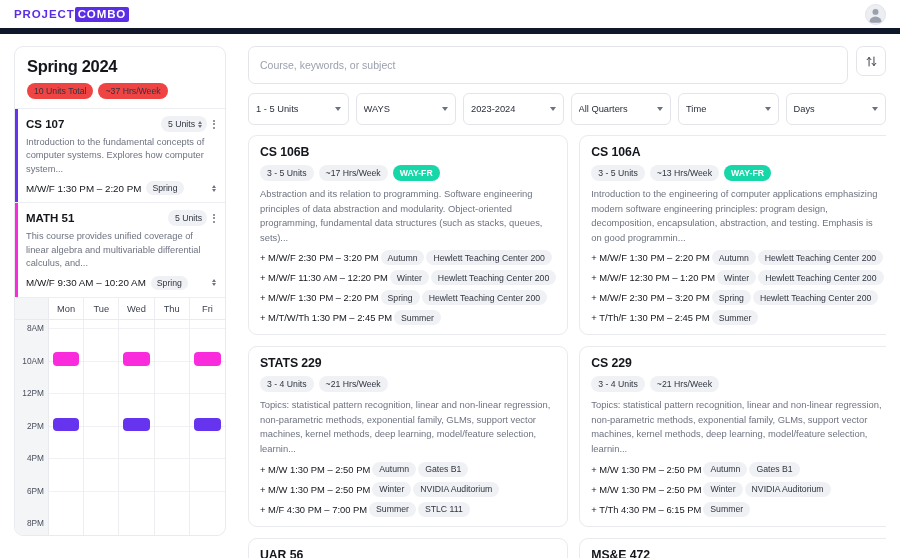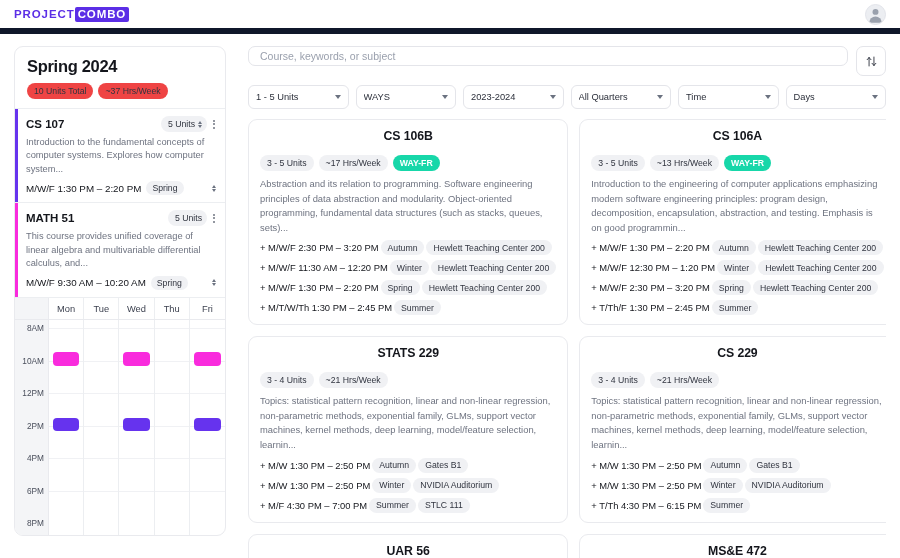--- a/index.html
+++ b/index.html
@@ -91,46 +91,46 @@
   }
   .daycol { position: relative; border-right: 1px solid #eceef1; }
   .daycol:last-child { border-right: none; }
   .hline { position: absolute; left: 0; right: 0; height: 1px; background: #f0f1f4; }
   .evt { position: absolute; left: 4px; right: 4px; border-radius: 4px; }
 
   
   .main { flex: 1; min-width: 0; padding: 12px 14px 0 10px; display: flex; flex-direction: column; }
   .searchrow { display: flex; gap: 8px; }
   .search {
-    flex: 1; height: 20px; border: 1px solid #e4e5ea; border-radius: 7px;
+    flex: 1; height: 38px; border: 1px solid #e4e5ea; border-radius: 7px;
     background: #fff; padding: 0 11px; font-size: 10.5px; color: #14161c;
     font-family: "Liberation Sans", sans-serif;
   }
   .search::placeholder { color: #9aa0ad; }
   .sortbtn {
     width: 30px; height: 30px; border: 1px solid #e4e5ea; border-radius: 7px; background: #fff;
     display: flex; align-items: center; justify-content: center; cursor: pointer;
   }
   .filters { display: flex; gap: 7px; margin-top: 9px; }
   .sel {
-    flex: 1; height: 24px; border: 1px solid #e4e5ea; border-radius: 6px; background: #fff;
+    flex: 1; height: 32px; border: 1px solid #e4e5ea; border-radius: 6px; background: #fff;
     display: flex; align-items: center; padding: 0 7px; font-size: 9.3px; color: #2b2f3a;
     cursor: pointer; min-width: 0;
   }
   .sel span { flex: 1; overflow: hidden; white-space: nowrap; text-overflow: ellipsis; }
   .sel .caret { margin-right: 0; }
 
   .results { flex: 1; margin-top: 10px; min-height: 0; overflow: hidden; }
   .grid { display: grid; grid-template-columns: 1fr 1fr; gap: 11px; }
   .card {
     border: 1px solid #e9eaee; border-radius: 9px; background: #fff;
     padding: 9px 11px 9px 11px;
   }
-  .c-title { font-size: 12.3px; font-weight: 700; color: #14161c; letter-spacing: -0.1px; text-align: center; }
-  .c-tags { display: flex; gap: 5px; margin-top: 12px; flex-wrap: wrap; }
+  .c-title { font-size: 12.3px; font-weight: 700; color: #14161c; letter-spacing: -0.1px; }
+  .c-tags { display: flex; gap: 5px; margin-top: 6px; flex-wrap: wrap; }
   .tag { background: #f0f1f4; color: #30343f; font-size: 8.7px; border-radius: 9px; padding: 3px 7px; white-space: nowrap; }
   .tag.way { background: #17d7a9; color: #ffffff; font-weight: 700; }
   .c-desc { font-size: 9.4px; line-height: 1.55; color: #6e7380; margin-top: 6px; }
   .sec { display: flex; align-items: center; gap: 2px; margin-top: 5px; }
   .sec-time { font-size: 9.4px; color: #14161c; white-space: nowrap; }
   .pill { background: #f0f1f4; color: #30343f; font-size: 8.7px; border-radius: 9px; padding: 2.5px 7px; white-space: nowrap; }
 </style>
 </head>
 <body>
 

